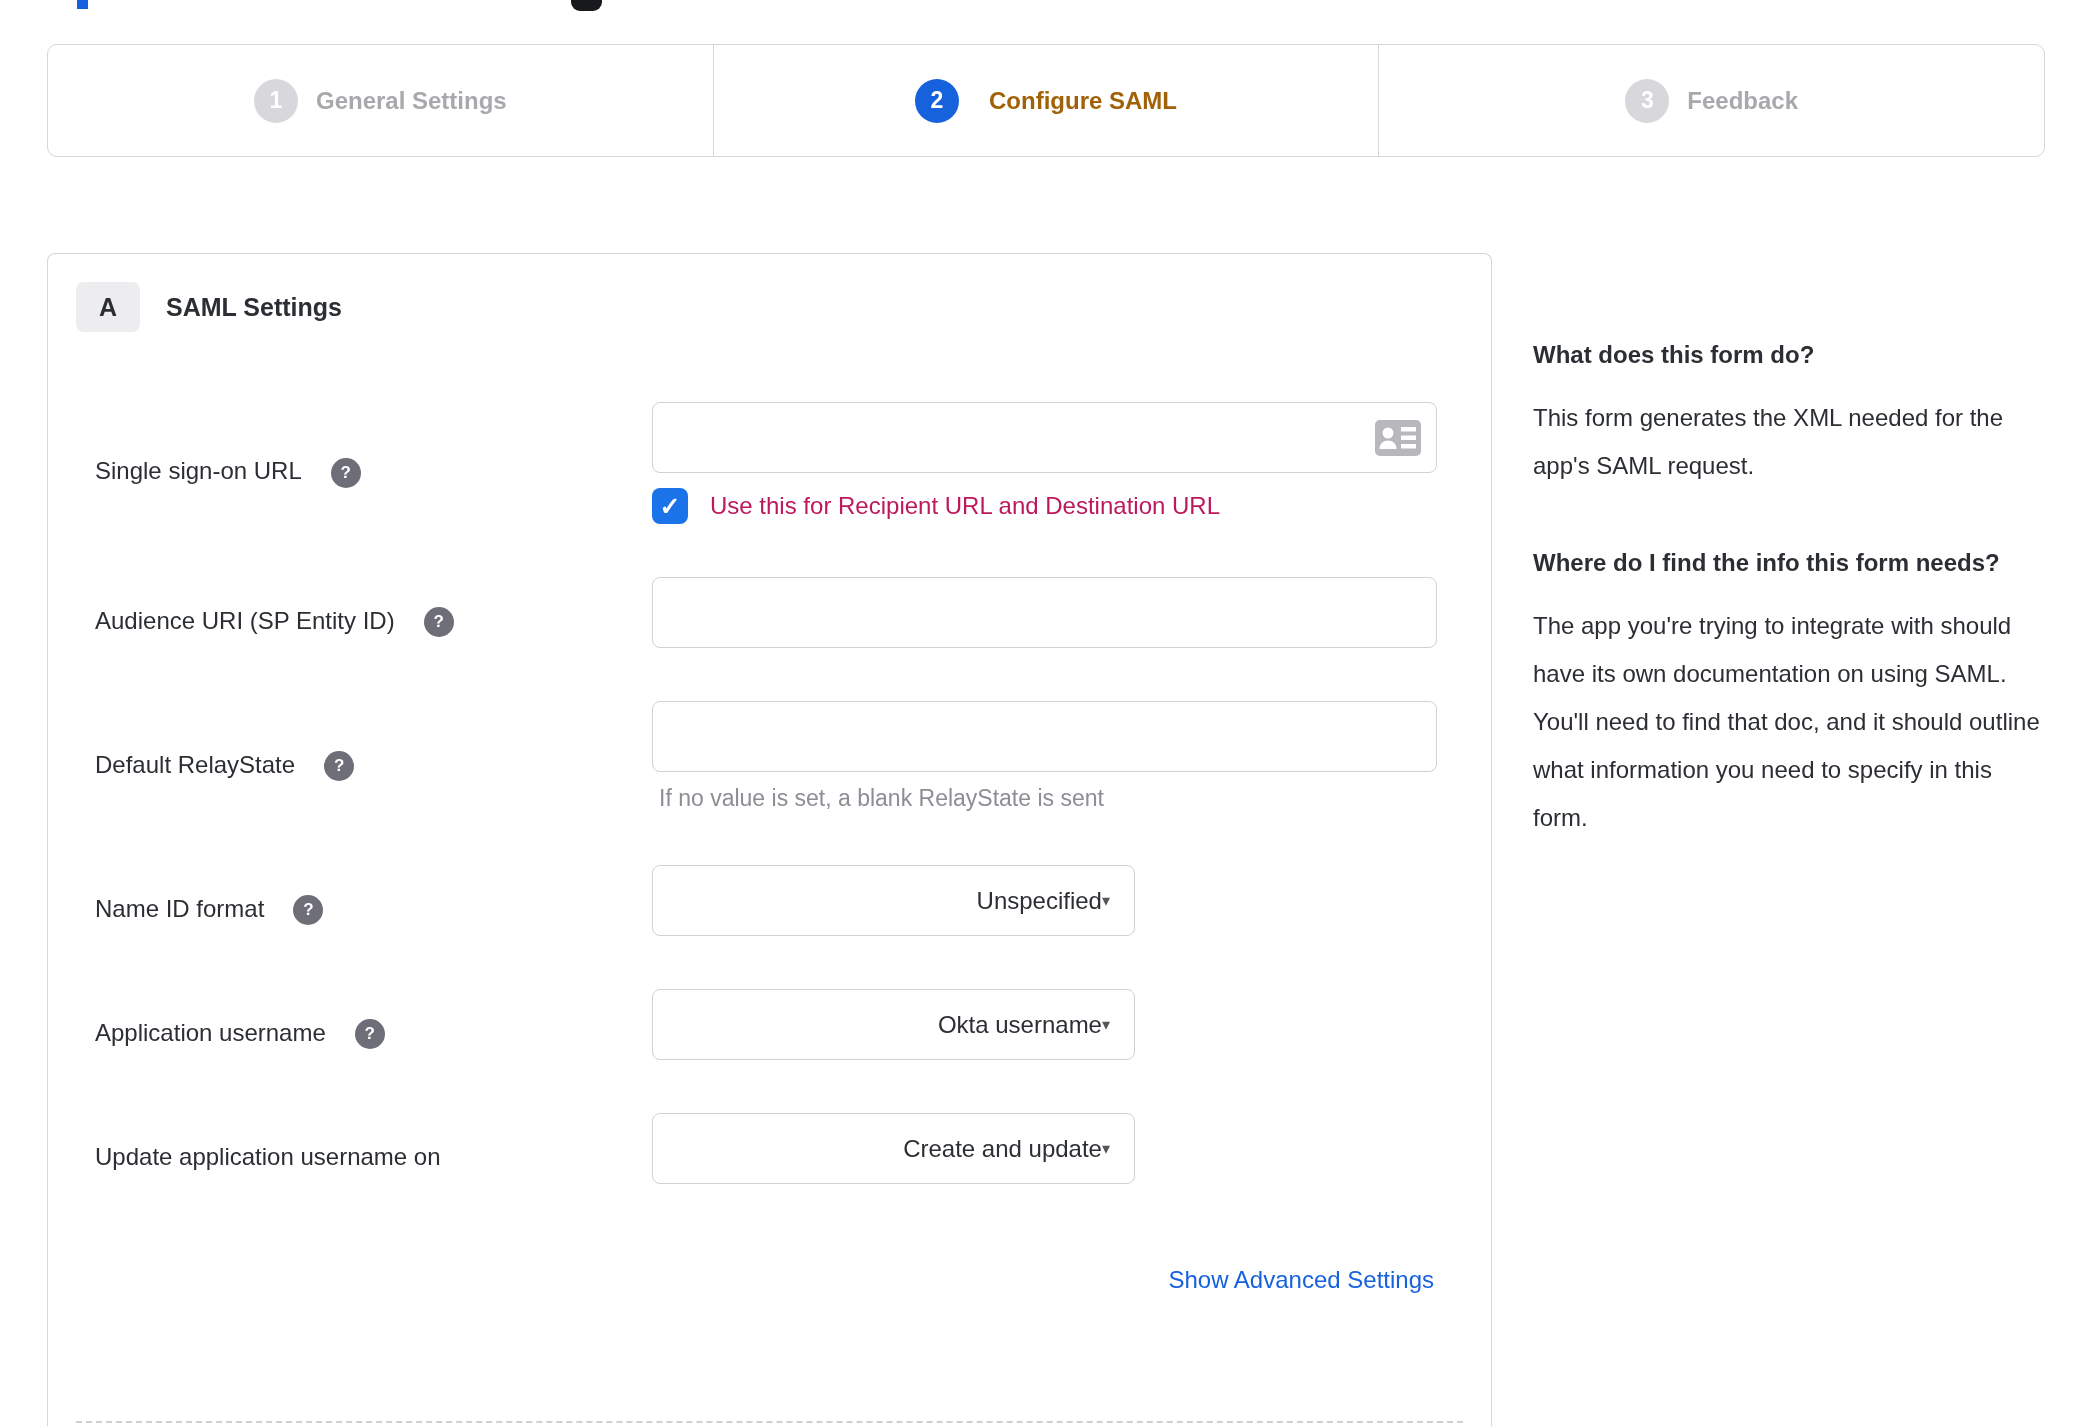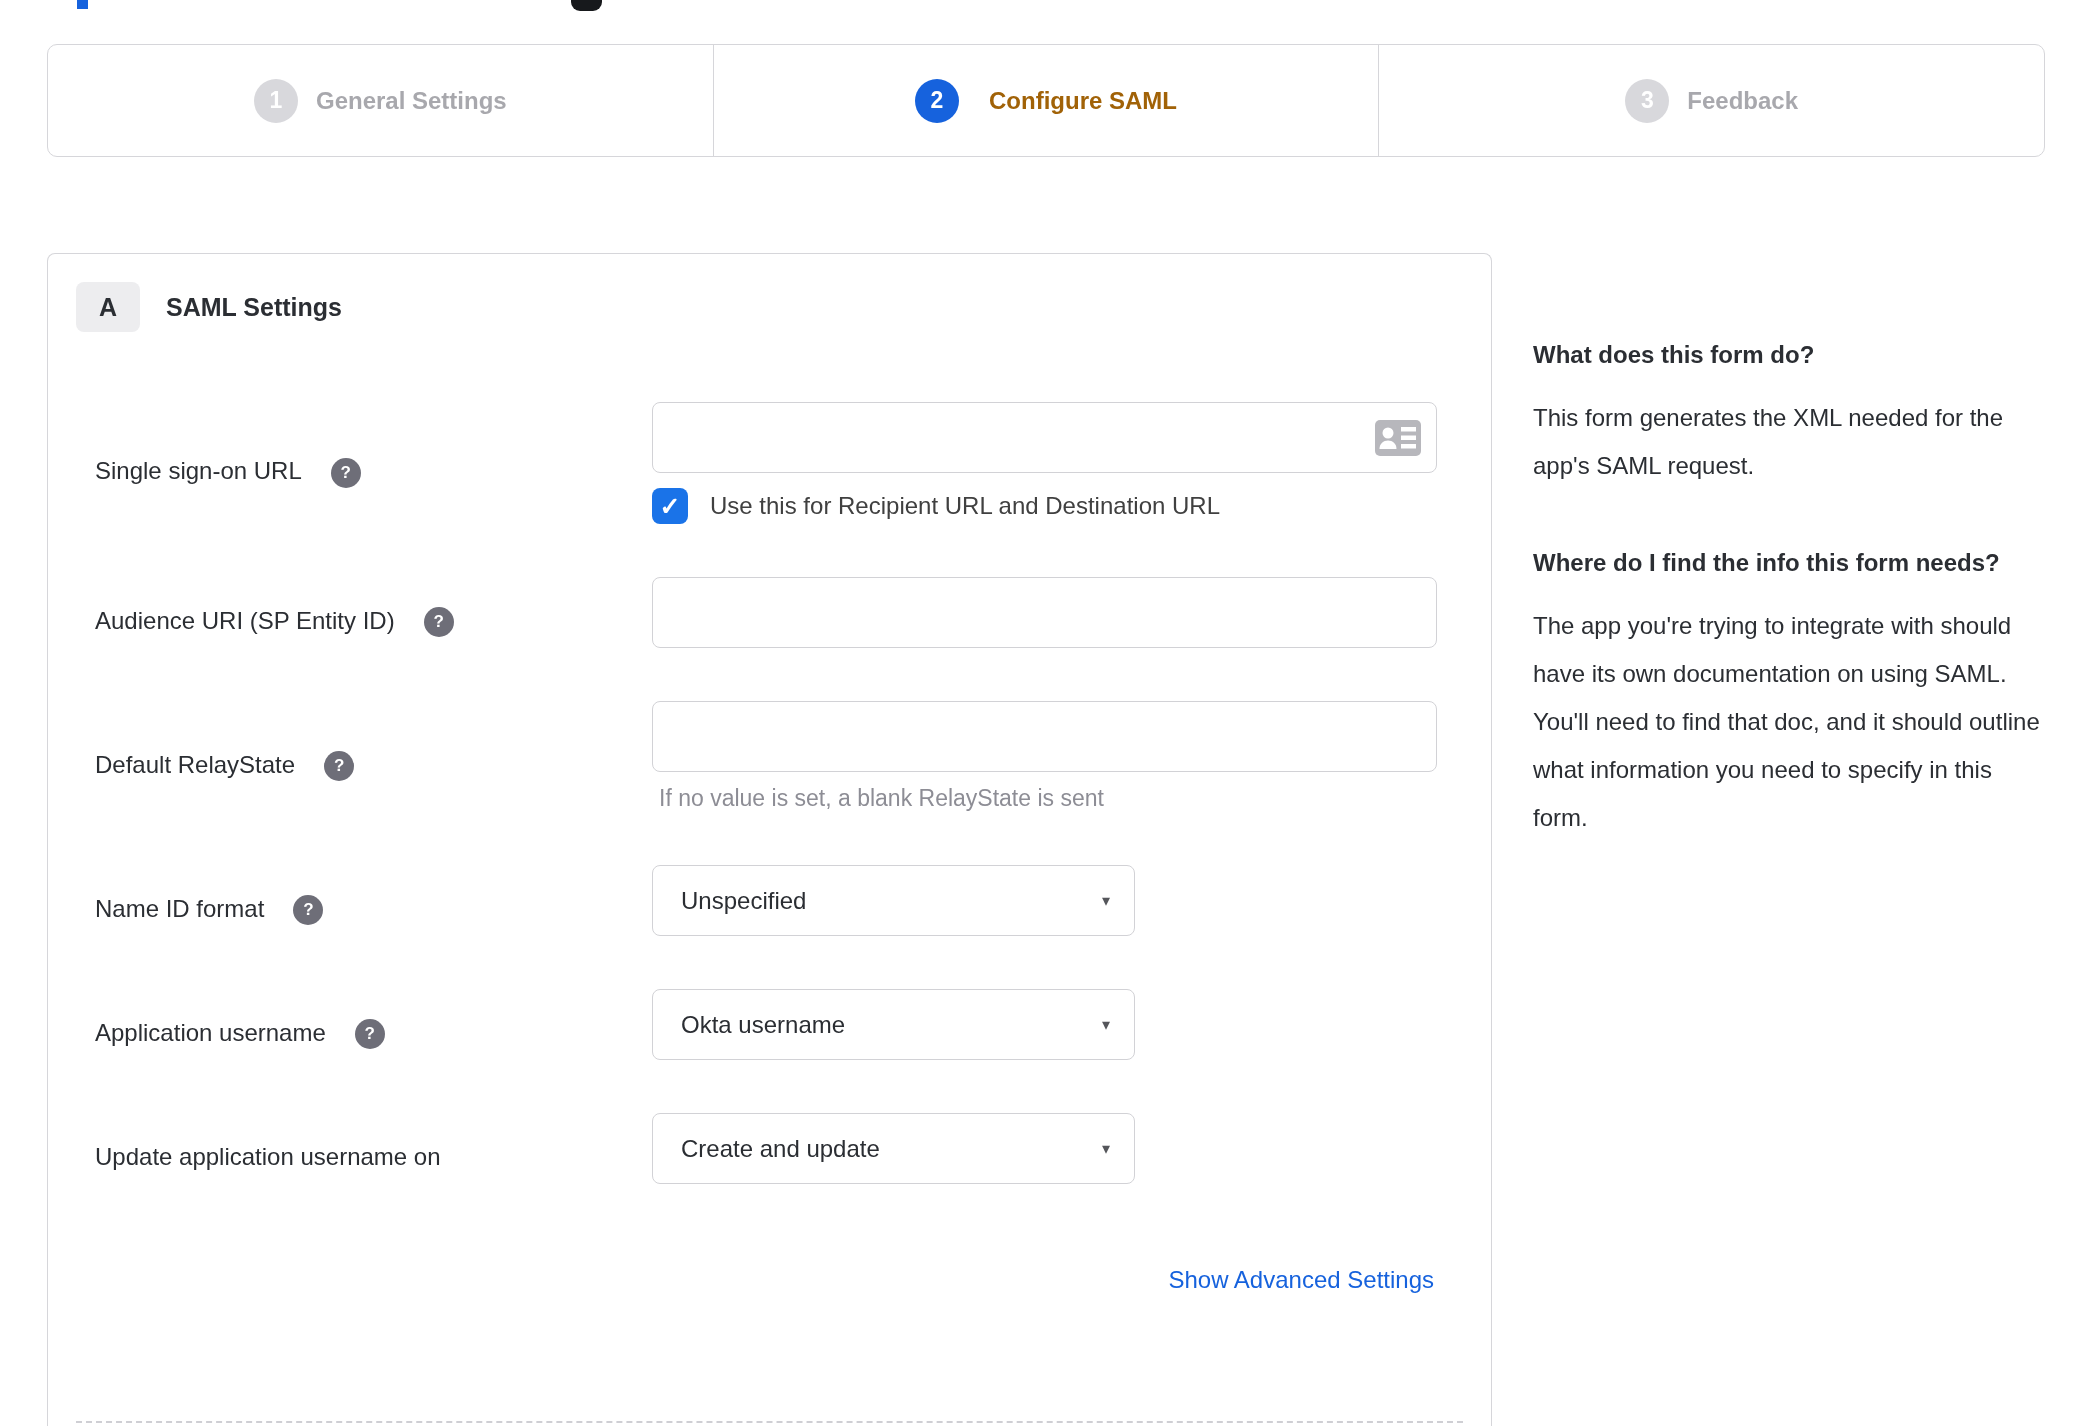--- a/index.html
+++ b/index.html
@@ -79,28 +79,28 @@
     background:#fff; outline:none;
   }
   .card-icon { position:absolute; right:16px; top:18px; }
 
   .checkbox-row { display:flex; align-items:center; gap:22px; margin-top:15px; }
   .checkbox {
     width:36px; height:36px; border-radius:8px; background:#1a73e8;
     color:#fff; display:flex; align-items:center; justify-content:center;
     font-size:25px; font-weight:bold; cursor:pointer;
   }
-  .checkbox-label { font-size:24px; color:#404040; }
+  .checkbox-label { font-size:24px; color:#be185d; }
 
   .hint { margin-top:13px; font-size:23px; color:#8d8d95;margin-left:7px; }
 
   .select {
     width:483px; height:71px;
     border:1px solid #d2d2d6; border-radius:8px; background:#fff;
-    display:flex; align-items:center; justify-content:space-between;
+    display:flex; align-items:center; justify-content:flex-end;
     padding:0 24px 0 28px; font-size:24px; cursor:pointer;
   }
   .select-arrow { color:#55565b; font-size:16px; }
 
   .advanced { text-align:right; margin:82px 57px 0 0; }
   .advanced a { color:#1662dd; font-size:24px; font-weight:500; text-decoration:none; cursor:pointer; }
 
   .dashed-divider {
     position:absolute; left:28px; right:28px; bottom:3px;
     border-top:2px dashed #cfcfd4;

